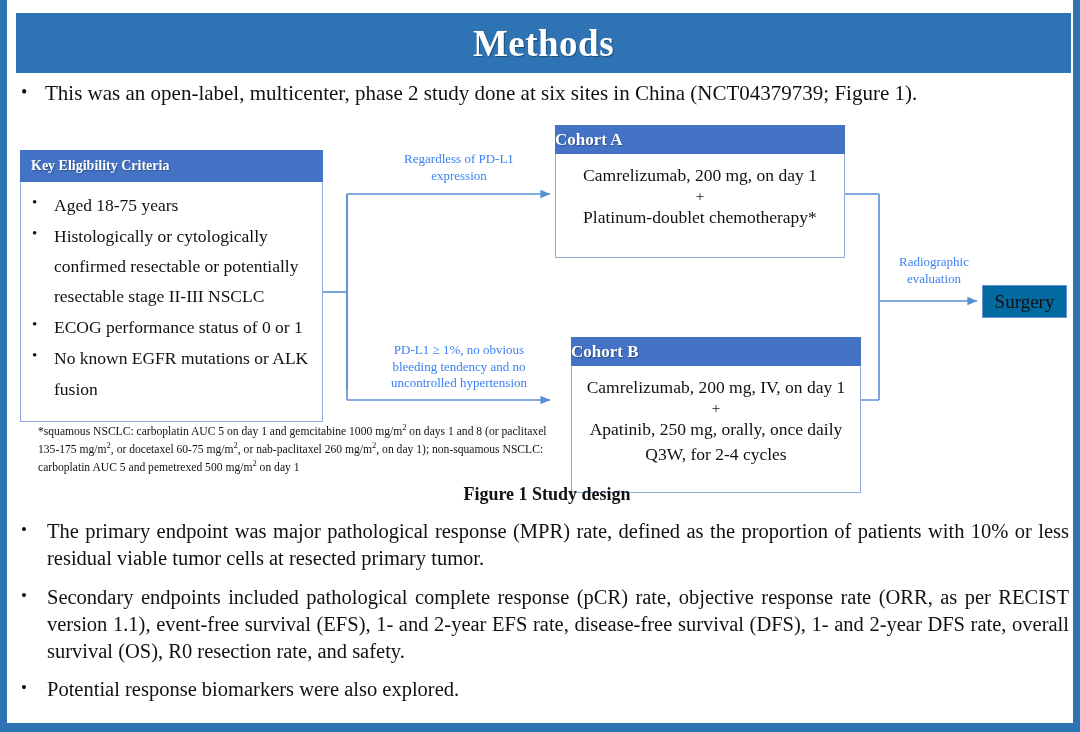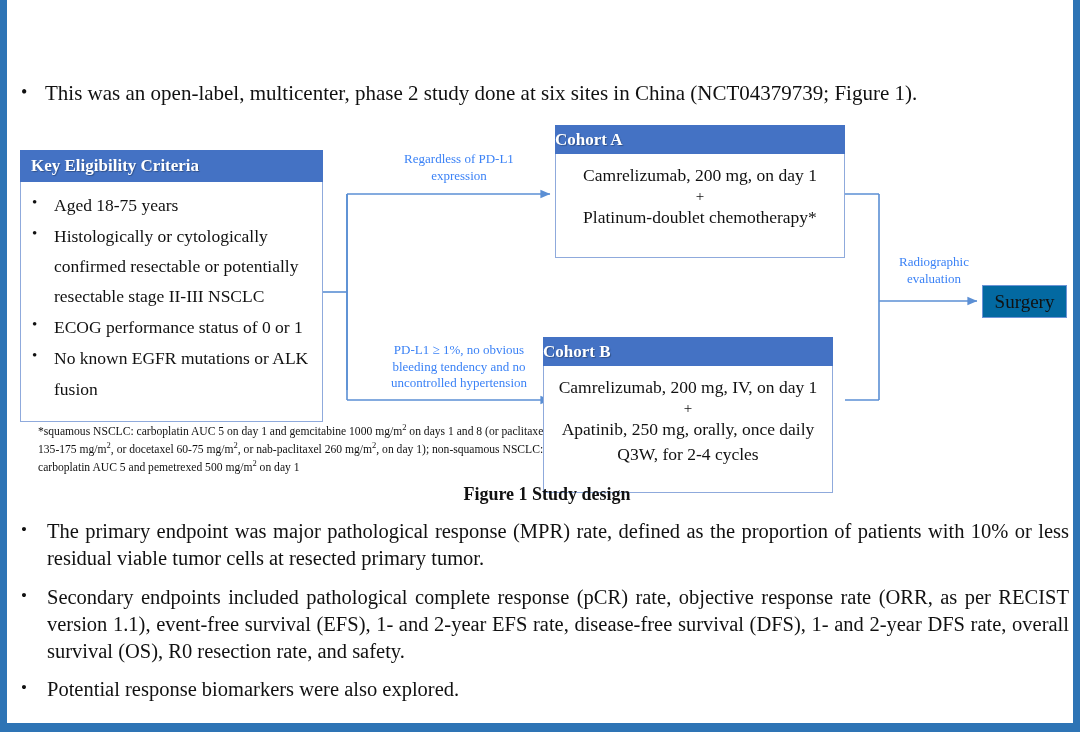--- a/index.html
+++ b/index.html
@@ -88,21 +88,21 @@
     border: 1px solid #8FAADC;
     border-top: none;
     box-sizing: border-box;
   }
 
   
   #elig-card { left: 13px; top: 40px; width: 303px; }
   #elig-head {
     height: 32px;
     line-height: 32px;
-    font-size: 17px;
+    font-size: 14px;
     text-align: left;
     padding-left: 11px;
     text-shadow: 1px 1px 1px rgba(0,0,0,0.3);
   }
   #elig-body {
     padding: 8px 6px 10px 6px;
     min-height: 240px;
   }
   #elig-list { list-style: none; margin: 0; padding: 0; }
   #elig-list li {
@@ -127,21 +127,21 @@
     width: 528px;
     font-size: 11.6px;
     line-height: 1.38;
     color: #111;
     margin-left: 16px;
   }
   #footnote sup { font-size: 8.5px; vertical-align: super; }
 
   
   #cohortA-card { left: 548px; top: 15px; width: 290px; }
-  #cohortB-card { left: 536px; top: 227px; width: 290px; }
+  #cohortB-card { left: 564px; top: 227px; width: 290px; }
   .cohort-head {
     height: 29px;
     line-height: 29px;
     font-size: 17px;
     text-shadow: 1px 1px 1px rgba(0,0,0,0.3);
   }
   .cohort-body {
     padding: 9px 4px 24px 4px;
     text-align: center;
     font-size: 17.5px;
@@ -218,20 +218,23 @@
     line-height: 1.4;
   }
   .bullet .btxt { flex: 1 1 auto; text-align: justify; }
   .bullet:last-child .btxt { text-align: left; }
 </style>
 </head>
 <body>
 
 <div id="slide">
 
+  <div id="title-bar">
+    <span id="title-text">Methods</span>
+  </div>
 
   <div class="lead-bullet">
     <span class="dot">•</span>
     <span class="btxt">This was an open-label, multicenter, phase 2 study done at six sites in China (NCT04379739; Figure 1).</span>
   </div>
 
   <div id="diagram">
 
     <svg id="connectors" viewBox="0 0 1080 390" preserveAspectRatio="none">
       <defs>

